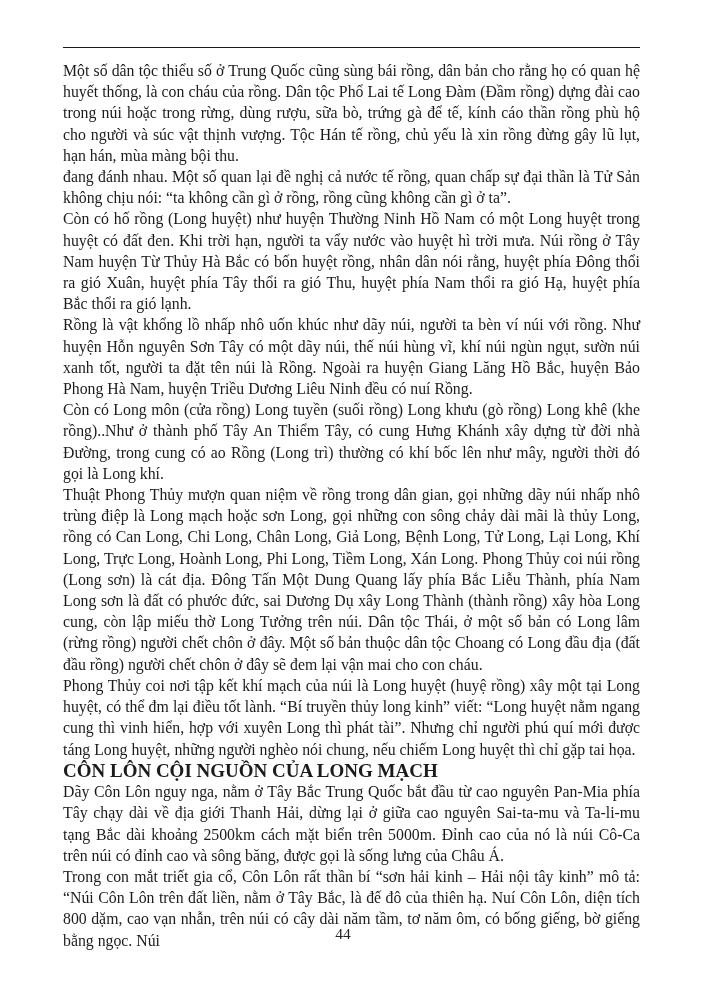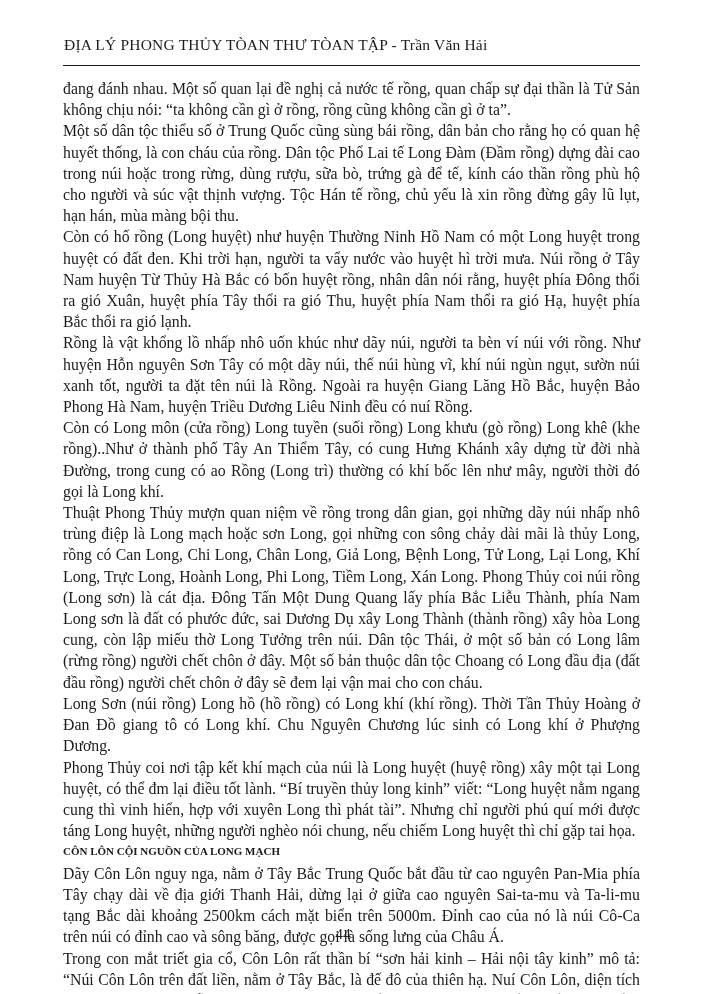--- a/index.html
+++ b/index.html
@@ -42,56 +42,52 @@
   .section-heading {
     margin: 9px 0 0 0;
     font-size: 16.5px;
     line-height: 21.5px;
     font-weight: bold;
     text-align: center;
     letter-spacing: 0.3px;
   }
   .section-subheading {
     margin: 0;
-    font-size: 11px;
+    font-size: 19px;
     line-height: 21.5px;
     font-weight: bold;
     text-align: left;
   }
   .footer {
     position: absolute;
     left: 0;
     right: 16px;
     top: 925px;
     text-align: center;
     font-size: 15.5px;
     color: #222;
   }
 </style>
 </head>
 <body>
 
 <div class="page">
 
-  <div class="header">
-    <span>ĐỊA LÝ PHONG THỦY TÒAN THƯ  TÒAN TẬP -  Trần Văn Hải</span>
-  </div>
 
   <hr class="rule">
 
   <div class="body-text">
 
     <div>
+        <p>Một số dân tộc thiểu số ở Trung Quốc cũng sùng bái rồng, dân bản cho rằng họ có quan hệ huyết thống, là con cháu của rồng. Dân tộc Phổ Lai tế Long Đàm (Đầm rồng) dựng đài cao trong núi hoặc trong rừng, dùng rượu, sữa bò, trứng gà để tế, kính cáo thần rồng phù hộ cho người và súc vật thịnh vượng. Tộc Hán tế rồng, chủ yếu là xin rồng đừng gây lũ lụt, hạn hán, mùa màng bội thu.</p>
         <p>đang đánh nhau. Một số quan lại đề nghị cả nước tế rồng, quan chấp sự đại thần là Tử Sản không chịu nói: “ta không cần gì ở rồng, rồng cũng không cần gì ở ta”.</p>
-        <p>Một số dân tộc thiểu số ở Trung Quốc cũng sùng bái rồng, dân bản cho rằng họ có quan hệ huyết thống, là con cháu của rồng. Dân tộc Phổ Lai tế Long Đàm (Đầm rồng) dựng đài cao trong núi hoặc trong rừng, dùng rượu, sữa bò, trứng gà để tế, kính cáo thần rồng phù hộ cho người và súc vật thịnh vượng. Tộc Hán tế rồng, chủ yếu là xin rồng đừng gây lũ lụt, hạn hán, mùa màng bội thu.</p>
         <p>Còn có hố rồng (Long huyệt) như huyện Thường Ninh Hồ Nam có một Long huyệt trong huyệt có đất đen. Khi trời hạn, người ta vẩy nước vào huyệt hì trời mưa. Núi rồng ở Tây Nam huyện Từ Thủy Hà Bắc có bốn huyệt rồng, nhân dân nói rằng, huyệt phía Đông thổi ra gió Xuân, huyệt phía Tây thổi ra gió Thu, huyệt phía Nam thổi ra gió Hạ, huyệt phía Bắc thổi ra gió lạnh.</p>
         <p>Rồng là vật khổng lồ nhấp nhô uốn khúc như dãy núi, người ta bèn ví núi với rồng. Như huyện Hỗn nguyên Sơn Tây có một dãy núi, thế núi hùng vĩ, khí núi ngùn ngụt, sườn núi xanh tốt, người ta đặt tên núi là Rồng. Ngoài ra huyện Giang Lăng Hồ Bắc, huyện Bảo Phong Hà Nam, huyện Triều Dương Liêu Ninh đều có nuí Rồng.</p>
         <p>Còn có Long môn (cửa rồng) Long tuyền (suối rồng) Long khưu (gò rồng) Long khê (khe rồng)..Như ở thành phố Tây An Thiểm Tây, có cung Hưng Khánh xây dựng từ đời nhà Đường, trong cung có ao Rồng (Long trì) thường có khí bốc lên như mây, người thời đó gọi là Long khí.</p>
         <p>Thuật Phong Thủy mượn quan niệm về rồng trong dân gian, gọi những dãy núi nhấp nhô trùng điệp là Long mạch hoặc sơn Long, gọi những con sông chảy dài mãi là thủy Long, rồng có Can Long, Chi Long, Chân Long, Giả Long, Bệnh Long, Tử Long, Lại Long, Khí Long, Trực Long, Hoành Long, Phi Long, Tiềm Long, Xán Long. Phong Thủy coi núi rồng (Long sơn) là cát địa. Đông Tấn Một Dung Quang lấy phía Bắc Liễu Thành, phía Nam Long sơn là đất có phước đức, sai Dương Dụ xây Long Thành (thành rồng) xây hòa Long cung, còn lập miếu thờ Long Tưởng trên núi. Dân tộc Thái, ở một số bản có Long lâm (rừng rồng) người chết chôn ở đây. Một số bản thuộc dân tộc Choang có Long đầu địa (đất đầu rồng) người chết chôn ở đây sẽ đem lại vận mai cho con cháu.</p>
-        <p>Long Sơn (núi rồng) Long hồ (hồ rồng) có Long khí (khí rồng). Thời Tần Thủy Hoàng ở Đan Đồ giang tô có Long khí. Chu Nguyên Chương lúc sinh có Long khí ở Phượng Dương.</p>
         <p>Phong Thủy coi nơi tập kết khí mạch của núi là Long huyệt (huyệ rồng) xây một tại Long huyệt, có thể đm lại điều tốt lành. “Bí truyền thủy long kinh” viết: “Long huyệt nằm ngang cung thì vinh hiển, hợp với xuyên Long thì phát tài”. Nhưng chỉ người phú quí mới được táng Long huyệt, những người nghèo nói chung, nếu chiếm Long huyệt thì chỉ gặp tai họa.</p>
       </div>
 
 
     <h3 class="section-subheading">CÔN LÔN CỘI NGUỒN CỦA LONG MẠCH</h3>
 
     <div>
         <p>Dãy Côn Lôn nguy nga, nằm ở Tây Bắc Trung Quốc bắt đầu từ cao nguyên Pan-Mia phía Tây chạy dài về địa giới Thanh Hải, dừng lại ở giữa cao nguyên Sai-ta-mu và Ta-li-mu tạng Bắc dài khoảng 2500km cách mặt biển trên 5000m. Đỉnh cao của nó là núi Cô-Ca trên núi có đỉnh cao và sông băng, được gọi là sống lưng của Châu Á.</p>
         <p>Trong con mắt triết gia cổ, Côn Lôn rất thần bí “sơn hải kinh – Hải nội tây kinh” mô tả: “Núi Côn Lôn trên đất liền, nằm ở Tây Bắc, là đế đô của thiên hạ. Nuí Côn Lôn, diện tích 800 dặm, cao vạn nhẫn, trên núi có cây dài năm tầm, tơ năm ôm, có bống giếng, bờ giếng bằng ngọc. Núi</p>
       </div>

